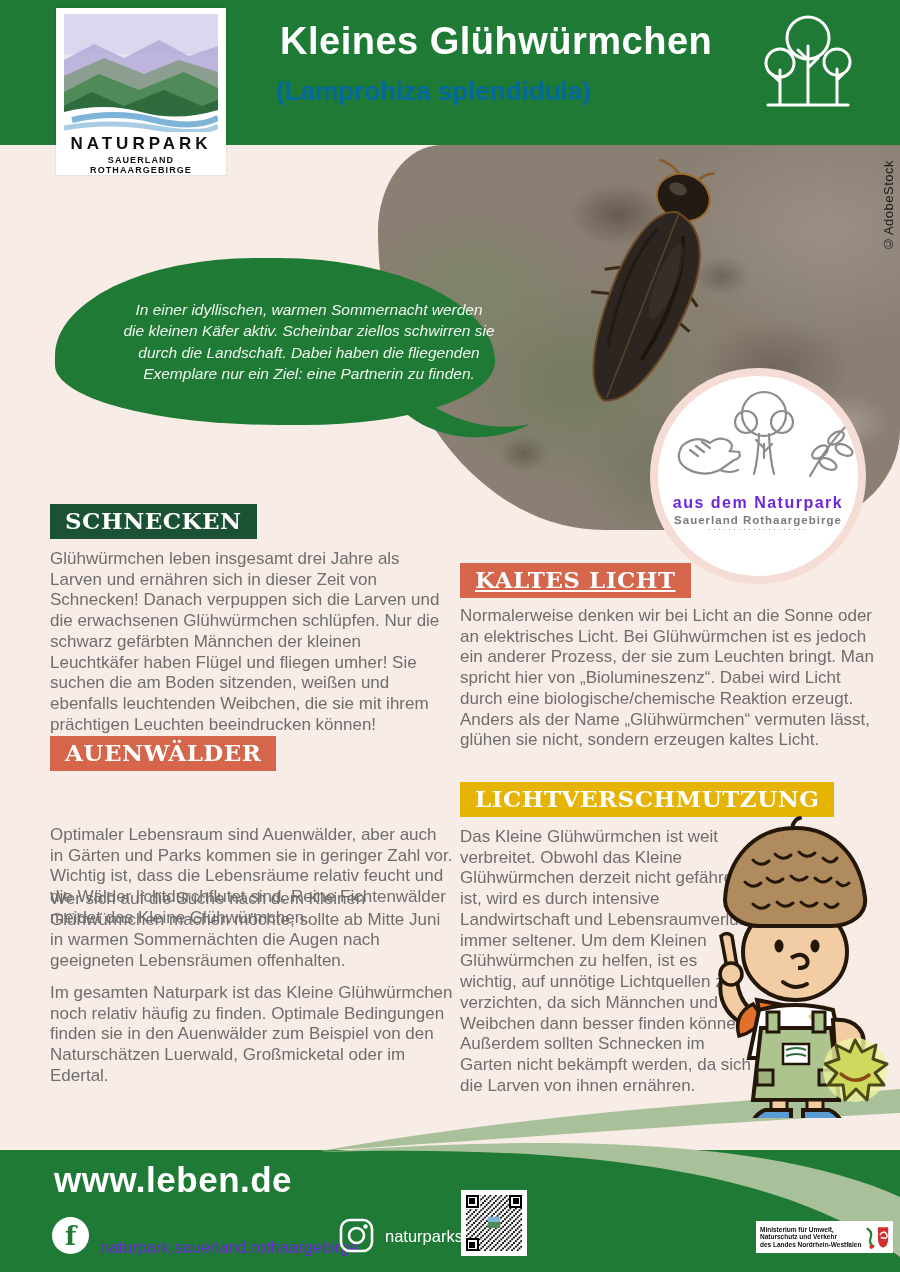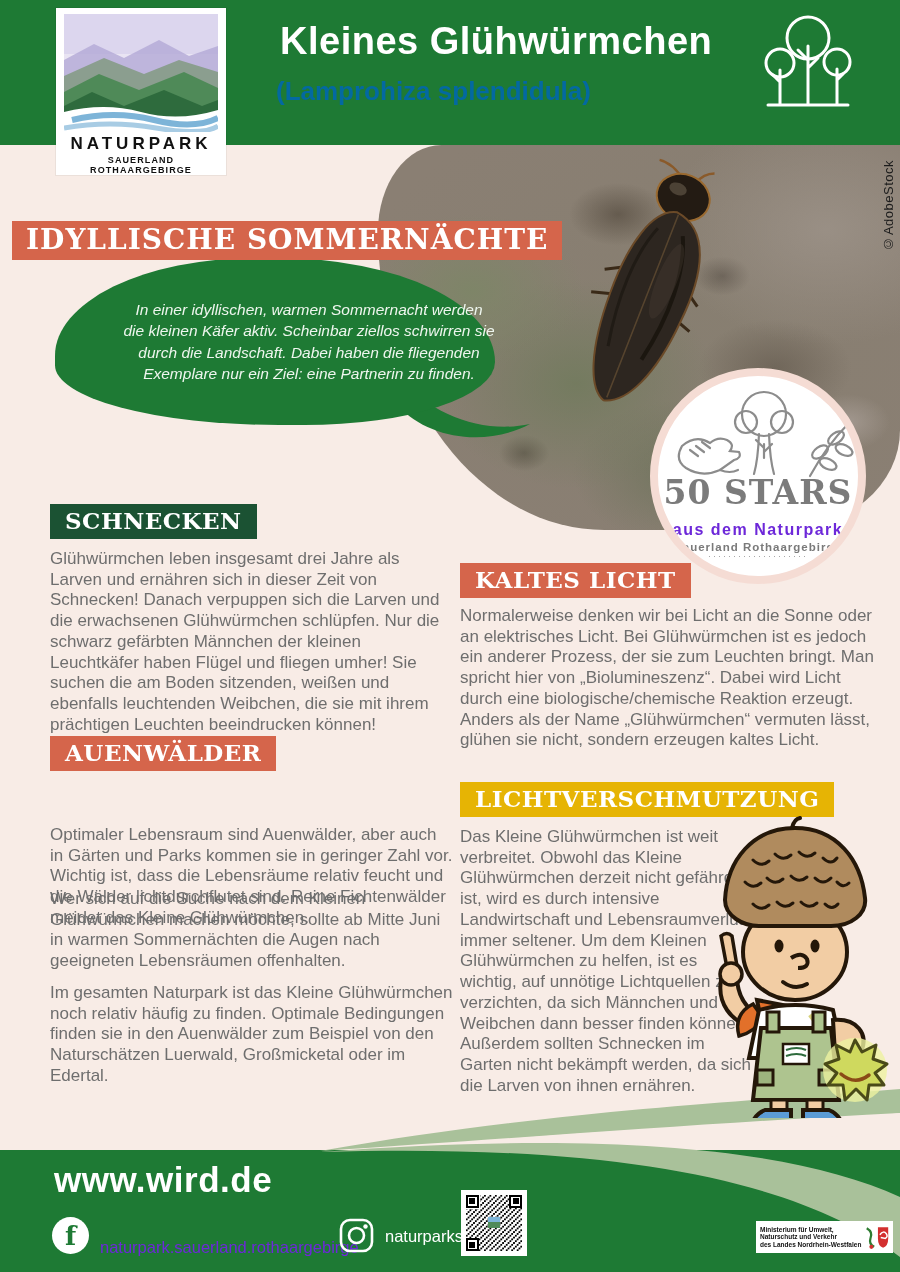--- a/index.html
+++ b/index.html
@@ -151,21 +151,20 @@
       <ellipse cx="50" cy="30" rx="9" ry="6" fill="#5e5244" opacity=".7"></ellipse>
       <path d="M58,52 C94,56 106,98 102,152 C99,212 82,248 60,254 C42,248 28,212 26,152 C24,100 34,58 58,52 Z" fill="#2d2620" stroke="#6b4a28" stroke-width="2"></path>
       <path d="M60,54 L62,250" stroke="#8a6a40" stroke-width="1.5" opacity=".45"></path>
       <path d="M72,72 C88,104 90,152 80,202" stroke="#141009" stroke-width="4" fill="none" opacity=".7"></path>
       <path d="M46,74 C34,106 34,154 44,202" stroke="#141009" stroke-width="3" fill="none" opacity=".5"></path>
       <ellipse cx="74" cy="120" rx="10" ry="40" fill="#4a4036" opacity=".35"></ellipse>
     </svg>
   </div>
   <div class="abs photo-credit">©AdobeStock</div>
 
-  <div class="abs banner">IDYLLISCHE SOMMERNÄCHTE</div>
 
   <svg class="abs bubble-tail" width="140" height="80" viewBox="0 0 140 80">
     <path d="M0,6 C36,44 86,62 132,52 C86,76 30,66 0,34 Z" fill="#1e7a34"></path>
   </svg>
   <div class="abs bubble">
     <div class="bubble-text">In einer idyllischen, warmen Sommernacht werden die kleinen Käfer aktiv. Scheinbar ziellos schwirren sie durch die Landschaft. Dabei haben die fliegenden Exemplare nur ein Ziel: eine Partnerin zu finden.</div>
   </div>
 
   <div class="abs badge">
     <svg class="badge-art" width="196" height="92" viewBox="0 0 196 92">
@@ -184,35 +183,34 @@
         <g>
           <path d="M150,90 C160,72 170,56 188,38"></path>
           <ellipse cx="160" cy="66" rx="9" ry="5" transform="rotate(-35 160 66)"></ellipse>
           <ellipse cx="176" cy="52" rx="9" ry="5" transform="rotate(-35 176 52)"></ellipse>
           <ellipse cx="168" cy="78" rx="9" ry="5" transform="rotate(25 168 78)"></ellipse>
           <ellipse cx="184" cy="64" rx="9" ry="5" transform="rotate(25 184 64)"></ellipse>
           <circle cx="190" cy="34" r="3"></circle>
         </g>
       </g>
     </svg>
-    <div class="badge-title">50 STARS</div>
     <div class="badge-sub">aus dem Naturpark</div>
     <div class="badge-sub2">Sauerland Rothaargebirge</div>
     <div class="badge-dots">····················</div>
   </div>
 
   <div class="abs sec-label lab-green" style="left:50px; top:504px;">SCHNECKEN</div>
   <p class="abs body-text" style="left:50px; top:549px; width:404px;">Glühwürmchen leben insgesamt drei Jahre als Larven und ernähren sich in dieser Zeit von Schnecken! Danach verpuppen sich die Larven und die erwachsenen Glühwürmchen schlüpfen. Nur die schwarz gefärbten Männchen der kleinen Leuchtkäfer haben Flügel und fliegen umher! Sie suchen die am Boden sitzenden, weißen und ebenfalls leuchtenden Weibchen, die sie mit ihrem prächtigen Leuchten beeindrucken können!</p>
 
   <div class="abs sec-label lab-orange" style="left:50px; top:736px;">AUENWÄLDER</div>
   <p class="abs body-text" style="left:50px; top:825px; width:404px;">Optimaler Lebensraum sind Auenwälder, aber auch in Gärten und Parks kommen sie in geringer Zahl vor. Wichtig ist, dass die Lebensräume relativ feucht und die Wälder lichtdurchflutet sind. Reine Fichtenwälder meidet das Kleine Glühwürmchen.</p>
   <p class="abs body-text" style="left:50px; top:889px; width:404px;">Wer sich auf die Suche nach dem Kleinen Glühwürmchen machen möchte, sollte ab Mitte Juni in warmen Sommernächten die Augen nach geeigneten Lebensräumen offenhalten.</p>
   <p class="abs body-text" style="left:50px; top:983px; width:404px;">Im gesamten Naturpark ist das Kleine Glühwürmchen noch relativ häufig zu finden. Optimale Bedingungen finden sie in den Auenwälder zum Beispiel von den Naturschätzen Luerwald, Großmicketal oder im Edertal.</p>
 
-  <div class="abs sec-label lab-orange" style="left:460px; top:563px;">KALTES LICHT</div>
+  <div class="abs sec-label lab-orange" style="left:460px; top:563px;text-decoration:underline;">KALTES LICHT</div>
   <p class="abs body-text" style="left:460px; top:606px; width:424px;">Normalerweise denken wir bei Licht an die Sonne oder an elektrisches Licht. Bei Glühwürmchen ist es jedoch ein anderer Prozess, der sie zum Leuchten bringt. Man spricht hier von „Biolumineszenz“. Dabei wird Licht durch eine biologische/chemische Reaktion erzeugt. Anders als der Name „Glühwürmchen“ vermuten lässt, glühen sie nicht, sondern erzeugen kaltes Licht.</p>
 
   <div class="abs sec-label lab-yellow" style="left:460px; top:782px;">LICHTVERSCHMUTZUNG</div>
   <p class="abs body-text" style="left:460px; top:827px; width:292px;">Das Kleine Glühwürmchen ist weit verbreitet. Obwohl das Kleine Glühwürmchen derzeit nicht gefährdet ist, wird es durch intensive Landwirtschaft und Lebensraumverlust immer seltener. Um dem Kleinen Glühwürmchen zu helfen, ist es wichtig, auf unnötige Lichtquellen zu verzichten, da sich Männchen und Weibchen dann besser finden können. Außerdem sollten Schnecken im Garten nicht bekämpft werden, da sich die Larven von ihnen ernähren.</p>
 
   <svg class="abs mascot" width="200" height="302" viewBox="0 0 200 302">
 
     <path d="M56,212 C36,204 22,188 26,164 L42,160 C42,180 52,194 68,202 Z" fill="#f2cda4" stroke="#241709" stroke-width="4"></path>
     <path d="M32,152 L26,120 q6,-5 11,0 L42,150 Z" fill="#f2cda4" stroke="#241709" stroke-width="3.5"></path>
     <circle cx="36" cy="158" r="11" fill="#f2cda4" stroke="#241709" stroke-width="3.5"></circle>
@@ -268,21 +266,21 @@
     <path d="M108,294 h26 q10,4 13,14 q2,8 -5,8 h-26 q-8,0 -8,-6 Z" fill="#5b9bd5" stroke="#241709" stroke-width="4"></path>
   </svg>
 
   <div class="abs footer-band"></div>
   <svg class="abs waves" viewBox="0 0 900 187">
     <path d="M320,66 C560,24 760,16 900,4 L900,28 C740,36 560,50 320,66 Z" fill="#a9c19a"></path>
     <path d="M420,62 C660,38 800,42 900,28 L900,46 C780,58 640,58 420,62 Z" fill="#f8ece6"></path>
     <path d="M320,67 C620,58 800,96 900,172 L900,112 C790,62 600,46 320,67 Z" fill="#a9c19a"></path>
   </svg>
 
-  <div class="abs website">www.wird.de</div>
+  <div class="abs website">www.leben.de</div>
 
   <div class="abs fb-icon">f</div>
   <div class="abs fb-handle">naturpark.sauerland.rothaargebirge</div>
 
   <svg class="abs ig-icon" width="37" height="37" viewBox="0 0 37 37">
     <rect x="3" y="3" width="31" height="31" rx="9" fill="none" stroke="#ffffff" stroke-width="2.6"></rect>
     <circle cx="18.5" cy="18.5" r="7.5" fill="none" stroke="#ffffff" stroke-width="2.6"></circle>
     <circle cx="27.5" cy="9.5" r="2.2" fill="#ffffff"></circle>
   </svg>
   <div class="abs ig-handle">naturparksr</div>

